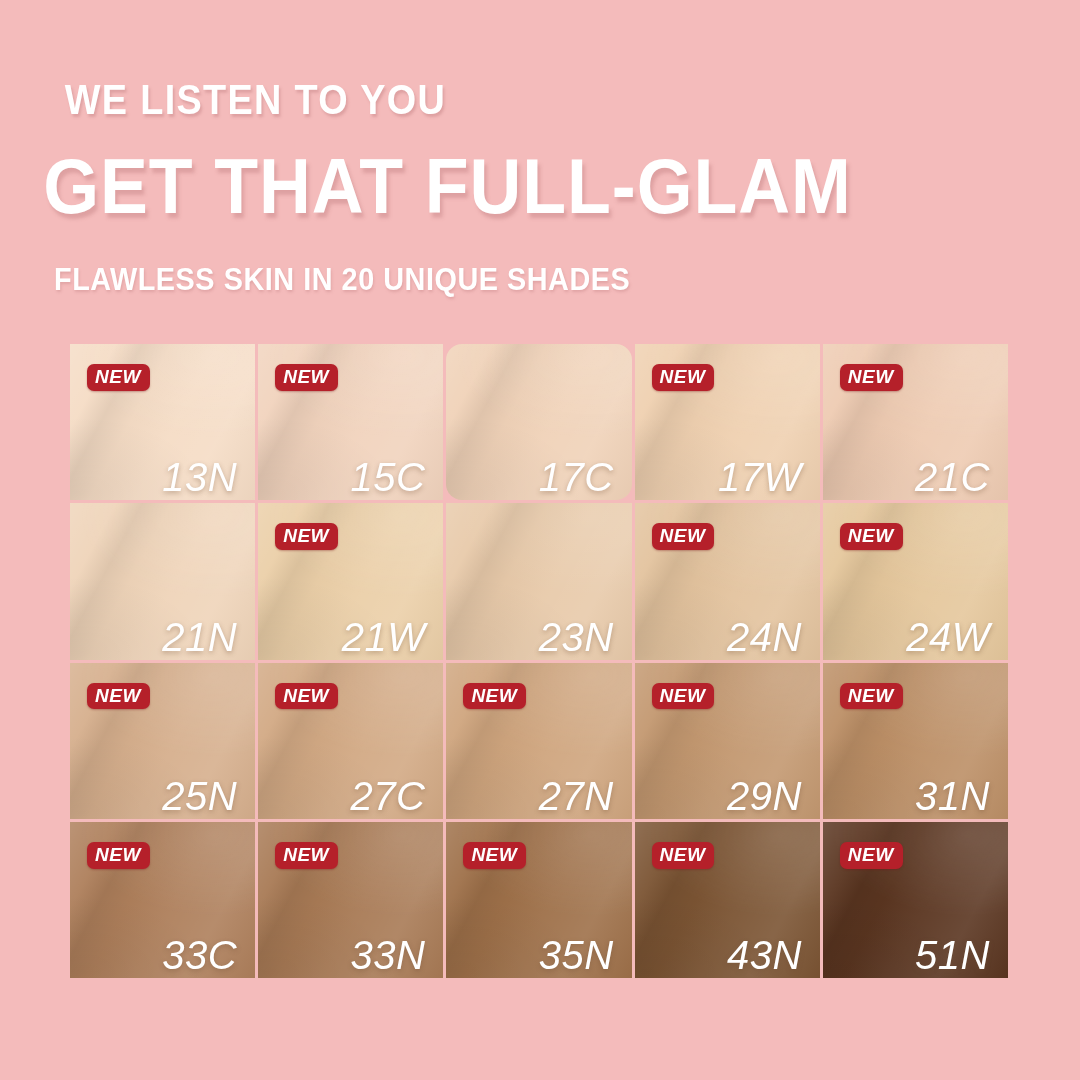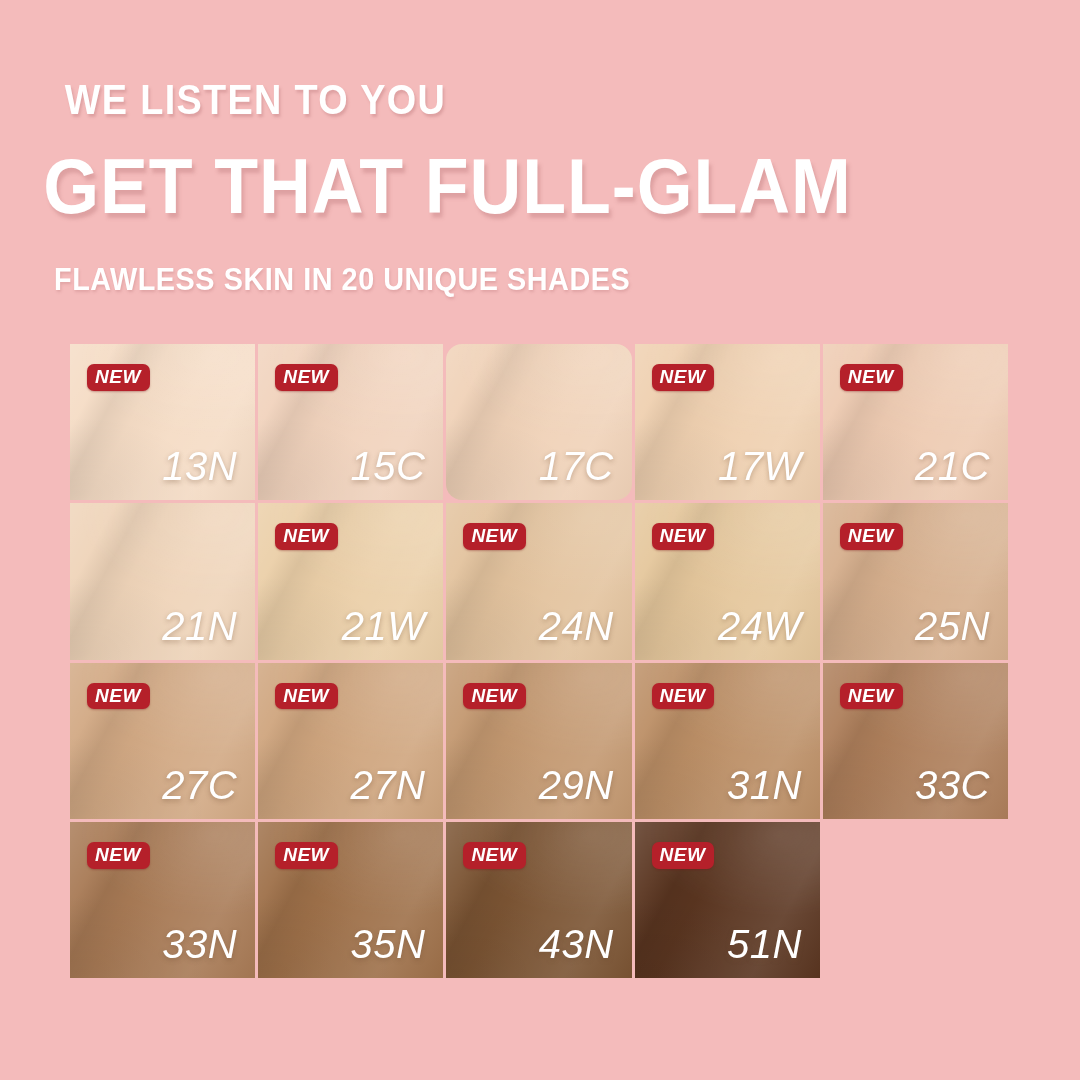--- a/index.html
+++ b/index.html
@@ -108,21 +108,21 @@
     letter-spacing:0.5px;
     padding:3px 9px 4px 8px;
     border-radius:7px;
     line-height:1.05;
     box-shadow:0 1px 2px rgba(120,20,25,0.35);
   }
 
   .shade-code {
     position:absolute;
     right:18px;
-    bottom:14px;
+    bottom:3px;
     z-index:3;
     color:#FFFFFF;
     font-size:40px;
     font-style:italic;
     font-weight:normal;
     letter-spacing:0.5px;
     line-height:1;
     text-shadow:0 2px 5px rgba(110,75,50,0.38);
   }
 </style>
@@ -155,20 +155,23 @@
       <span class="badge" style="background: rgb(181, 32, 42); color: rgb(255, 255, 255);">NEW</span>
       <span class="shade-code">21C</span>
     </div>
     <div class="cell" style="background: rgb(239, 212, 185);">
       <span class="shade-code">21N</span>
     </div>
     <div class="cell" style="background: rgb(235, 207, 168);">
       <span class="badge" style="background: rgb(181, 32, 42); color: rgb(255, 255, 255);">NEW</span>
       <span class="shade-code">21W</span>
     </div>
+    <div class="cell" style="background: rgb(232, 202, 170);">
+      <span class="shade-code">23N</span>
+    </div>
     <div class="cell" style="background: rgb(227, 195, 158);">
       <span class="badge" style="background: rgb(181, 32, 42); color: rgb(255, 255, 255);">NEW</span>
       <span class="shade-code">24N</span>
     </div>
     <div class="cell" style="background: rgb(229, 199, 156);">
       <span class="badge" style="background: rgb(181, 32, 42); color: rgb(255, 255, 255);">NEW</span>
       <span class="shade-code">24W</span>
     </div>
     <div class="cell" style="background: rgb(214, 175, 141);">
       <span class="badge" style="background: rgb(181, 32, 42); color: rgb(255, 255, 255);">NEW</span>

